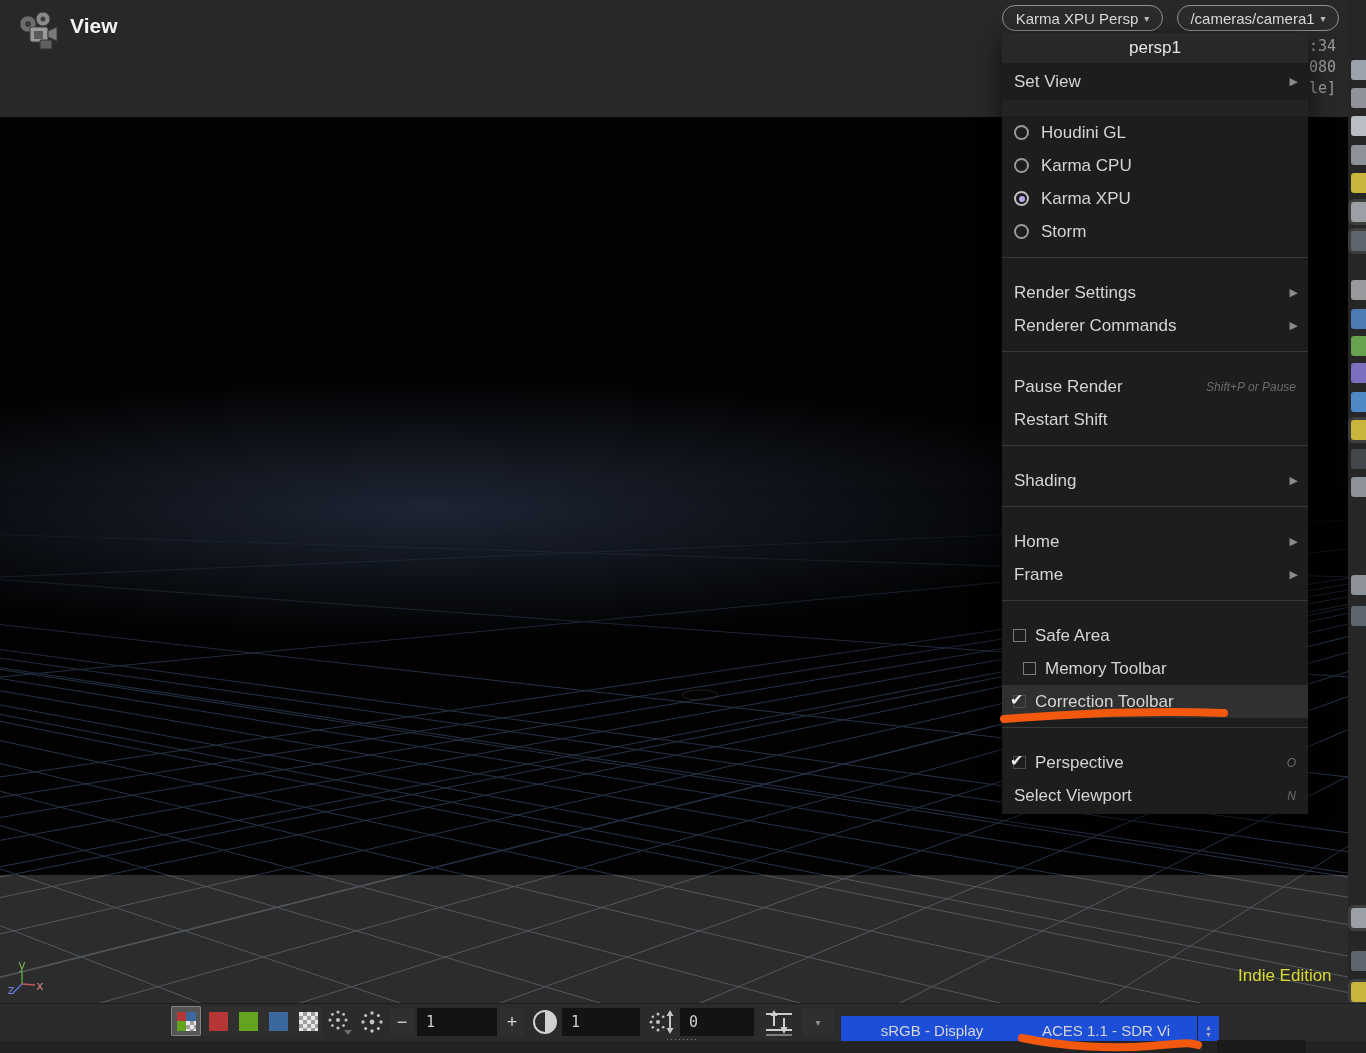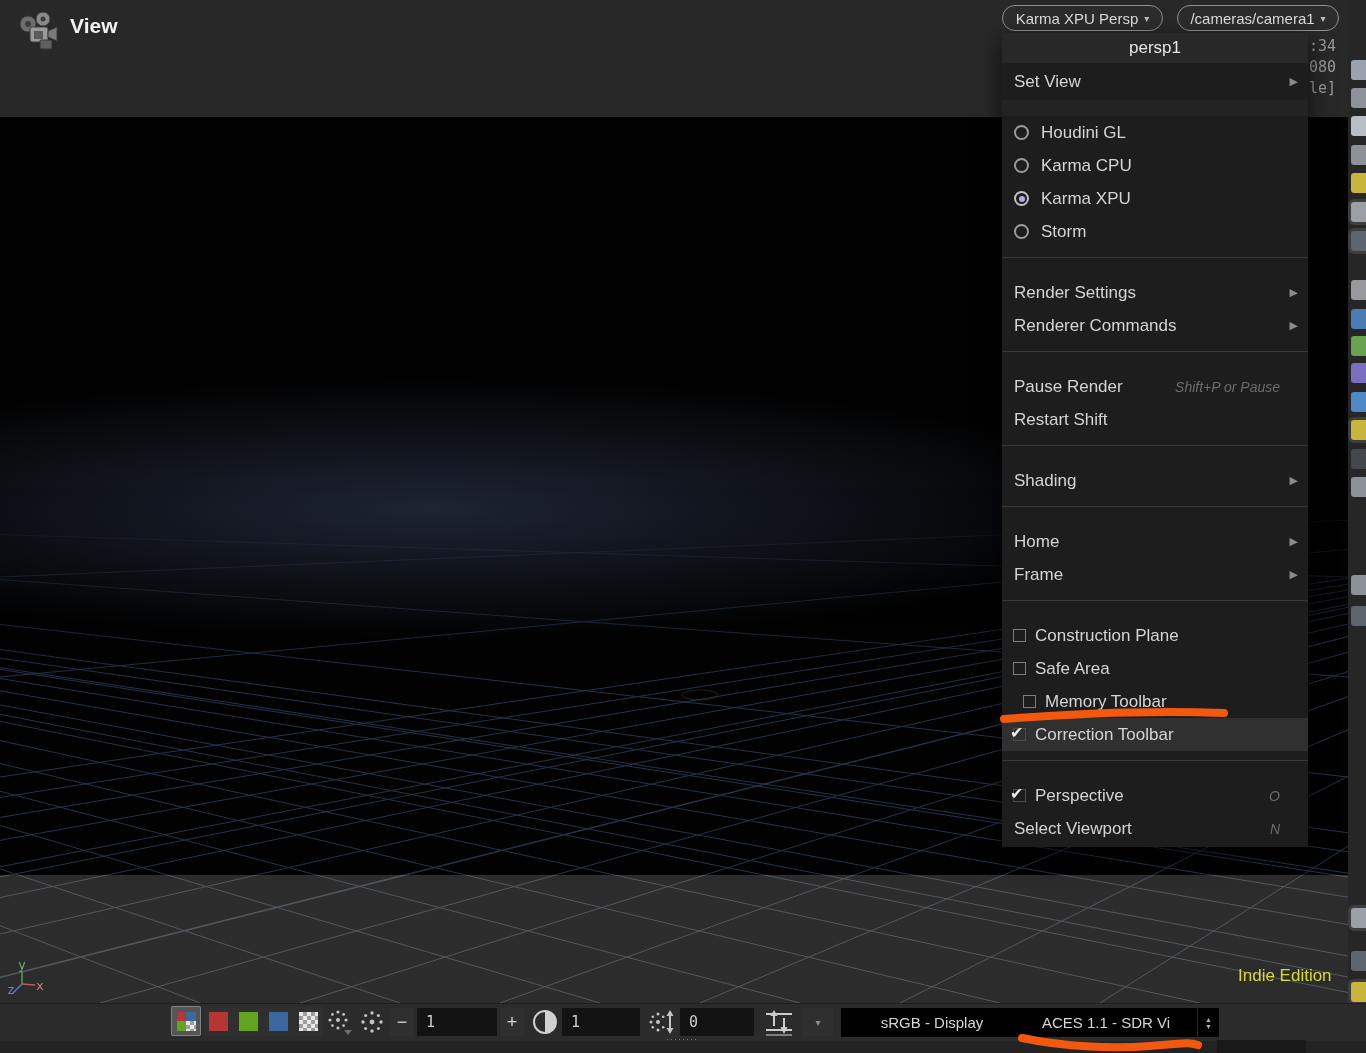--- a/index.html
+++ b/index.html
@@ -31,21 +31,21 @@
   .m-title { height:30px; background:#282828; display:flex; align-items:center; justify-content:center;
              color:#e4e4e4; }
   .m-row { height:33px; display:flex; align-items:center; padding-left:12px; cursor:pointer; }
   .m-row.tall { height:37px; }
   .m-row.hl { background:#303030; }
   .m-band { height:16px; background:#232323; }
   .m-sep { height:19px; }
   .m-sep::before { content:""; display:block; height:1px; background:#3a3a3a; margin-top:9px; }
   .m-label { flex:1; white-space:nowrap; }
   .m-arrow { color:#8a8a8a; font-size:11px; margin-right:10px; }
-  .m-short { font-style:italic; color:#6b6b6b; font-size:14px; margin-right:28px; }
+  .m-short { font-style:italic; color:#6b6b6b; font-size:12px; margin-right:12px; }
   .radio { width:15px; height:15px; border:2px solid #9a9a9a; border-radius:50%; margin-right:12px;
            display:flex; align-items:center; justify-content:center; flex:0 0 auto; }
   .radio .dot { width:6px; height:6px; border-radius:50%; }
   .cbwrap { width:23px; flex:0 0 auto; position:relative; height:17px; }
   .cb { position:absolute; left:1px; top:2px; width:13px; height:13px; border:1px solid #7c7c7c; }
   .cb.faint { border-color:#4c4c4c; }
   .ckmark { position:absolute; left:-2px; top:-3px; font-size:16px; color:#ececec; }
 
   
   #right-strip { position:absolute; left:1348px; top:0; width:18px; height:1053px; background:#262626;
@@ -65,21 +65,21 @@
   .checker { background-image:
       linear-gradient(45deg,#9e9e9e 25%,transparent 25%,transparent 75%,#9e9e9e 75%),
       linear-gradient(45deg,#9e9e9e 25%,transparent 25%,transparent 75%,#9e9e9e 75%);
       background-size:8px 8px; background-position:0 0,4px 4px; background-color:#e8e8e8; }
   .tb-icon { position:absolute; top:4px; cursor:pointer; }
   .opbtn { position:absolute; top:4px; width:24px; height:28px; background:#2f2f2f; color:#d6d6d6;
            font-size:18px; display:flex; align-items:center; justify-content:center; cursor:pointer; }
   .tb-input { position:absolute; top:4px; height:28px; background:#131313; color:#cfcfcf;
               font-family:"DejaVu Sans Mono", monospace; font-size:15px; display:flex; align-items:center;
               padding-left:9px; cursor:text; }
-  .dd { position:absolute; top:4px; width:204px; height:29px; background:#000000; color:#d6d6d6;
+  .dd { position:absolute; top:12px; width:204px; height:29px; background:#1d4ed8; color:#d6d6d6;
         font-size:15px; display:flex; align-items:center; cursor:pointer; }
   .dd .dd-label { flex:1; text-align:center; }
   .dd .spin { width:22px; height:100%; border-left:1px solid #26262a; display:flex; flex-direction:column;
               align-items:center; justify-content:center; font-size:7px; color:#b0b0b0; line-height:7px; }
   #dots-handle { position:absolute; left:666px; top:1034px; color:#8a8a8a; font-size:9px; letter-spacing:1px;
                  z-index:11; }
   #bottom-dark-box { position:absolute; left:1217px; top:1040px; width:89px; height:13px; background:#1a1a1a;
                      z-index:12; }
 
   
@@ -260,26 +260,20 @@
     <span class="m-label">Frame</span>
     <span class="m-arrow">▶</span>
   </div>
 
   <div class="m-sep"></div>
 
   <div class="m-row" style="padding-left:10px">
     <span class="cbwrap">
         <span class="cb"></span>
       </span>
-    <span class="m-label">Construction Plane</span>
-  </div>
-  <div class="m-row" style="padding-left:10px">
-    <span class="cbwrap">
-        <span class="cb"></span>
-      </span>
     <span class="m-label">Safe Area</span>
   </div>
   <div class="m-row" style="padding-left:20px">
     <span class="cbwrap">
         <span class="cb"></span>
       </span>
     <span class="m-label">Memory Toolbar</span>
   </div>
   <div class="m-row hl" style="padding-left:10px">
     <span class="cbwrap">

